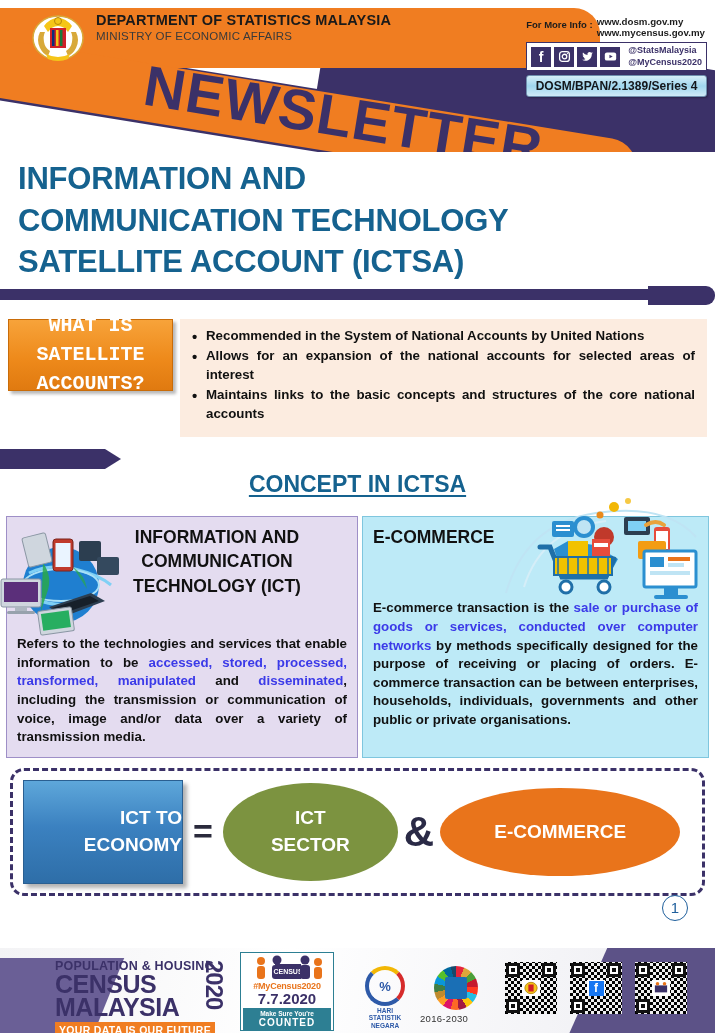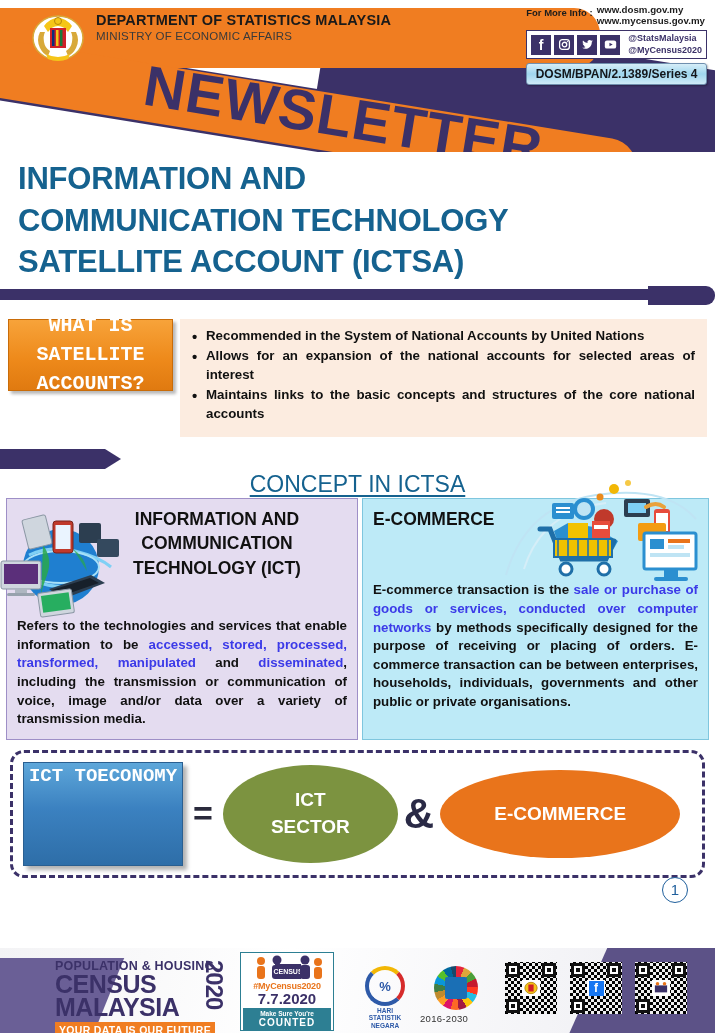--- a/index.html
+++ b/index.html
@@ -56,21 +56,21 @@
   }
 
   .crest {
     position: absolute; left: 30px; top: 8px;
     width: 56px; height: 56px; z-index: 10;
   }
   .dept-text { position: absolute; left: 96px; top: 12px; z-index: 10; }
   .dept-title { font-size: 14.5px; font-weight: bold; color: #1a1a1a; letter-spacing: 0.2px; }
   .dept-sub { font-size: 11.5px; color: #3a3a3a; letter-spacing: 0.2px; margin-top: 2px; }
 
-  .info-block { position: absolute; right: 8px; top: 4px; z-index: 12; text-align: left; }
+  .info-block { position: absolute; right: 8px; top: 16px; z-index: 12; text-align: left; }
   .moreinfo-row { display: flex; align-items: flex-start; gap: 4px; }
   .moreinfo-label { font-size: 9.5px; font-weight: bold; color: #1c1c1c; padding-top: 3px; }
   .urls { font-size: 9.7px; font-weight: bold; color: #1c1c1c; line-height: 1.18; }
 
   .social-box {
     margin-top: 3px; border: 1.5px solid #3b3168; background: #fff;
     display: flex; align-items: center; padding: 2.5px 4px; gap: 3px;
   }
   .sicon {
     width: 20px; height: 20px; background: #3b3168; color: #fff;
@@ -146,23 +146,23 @@
     position: absolute; left: 105px; top: 2px;
     width: 0; height: 0;
     border-top: 10px solid transparent;
     border-bottom: 10px solid transparent;
     border-left: 16px solid #3b3168;
   }
 
   
   .concept-head {
     text-align: center; color: #15628f;
-    font-size: 23px; font-weight: normal;
+    font-size: 23px; font-weight: bold;
     text-decoration: underline; text-underline-offset: 3px;
-    margin-top: 2px; margin-bottom: 0;
+    margin-top: 2px; margin-bottom: 18px;
   }
   .concept-row { display: flex; gap: 4px; padding: 0 6px; align-items: stretch; position: relative; }
 
   .panel { position: relative; padding: 8px 10px 10px 10px; }
   .panel-ict {
     flex: 0 0 352px; background: #e4dcf0; border: 1px solid #9e8fc7;
   }
   .panel-ecom {
     flex: 1; background: #bdeaf7; border: 1px solid #7fc6de;
   }
@@ -189,22 +189,22 @@
     height: 128px;
     display: flex; align-items: center; padding-left: 10px;
     position: relative;
   }
   .eq-box {
     width: 160px; height: 104px;
     background: linear-gradient(180deg,#5ea7da 0%,#3b81c0 45%,#2e6ea8 100%);
     border: 1px solid #2a5f91;
     box-shadow: 4px 4px 4px rgba(0,0,0,.3);
     color: #fff; font-weight: bold; font-size: 19px;
-    display: flex; flex-direction: row; align-items: flex-start; justify-content: center;
-    line-height: 1.4; text-align: center; font-family: Liberation Mono, monospace;
+    display: flex; flex-direction: column; align-items: flex-end; justify-content: center;
+    line-height: 1.4; text-align: center;
   }
   .eq-sign { font-size: 34px; font-weight: bold; color: #2a2a3c; margin: 0 10px; }
   .eq-oval-green {
     width: 175px; height: 98px; border-radius: 50%;
     background: #7c9340; color: #fff; font-weight: bold; font-size: 19px;
     display: flex; flex-direction: column; align-items: center; justify-content: center;
     line-height: 1.4; text-align: center;
   }
   .eq-amp { font-size: 42px; font-weight: bold; color: #2a2a46; margin: 0 6px; }
   .eq-oval-orange {

